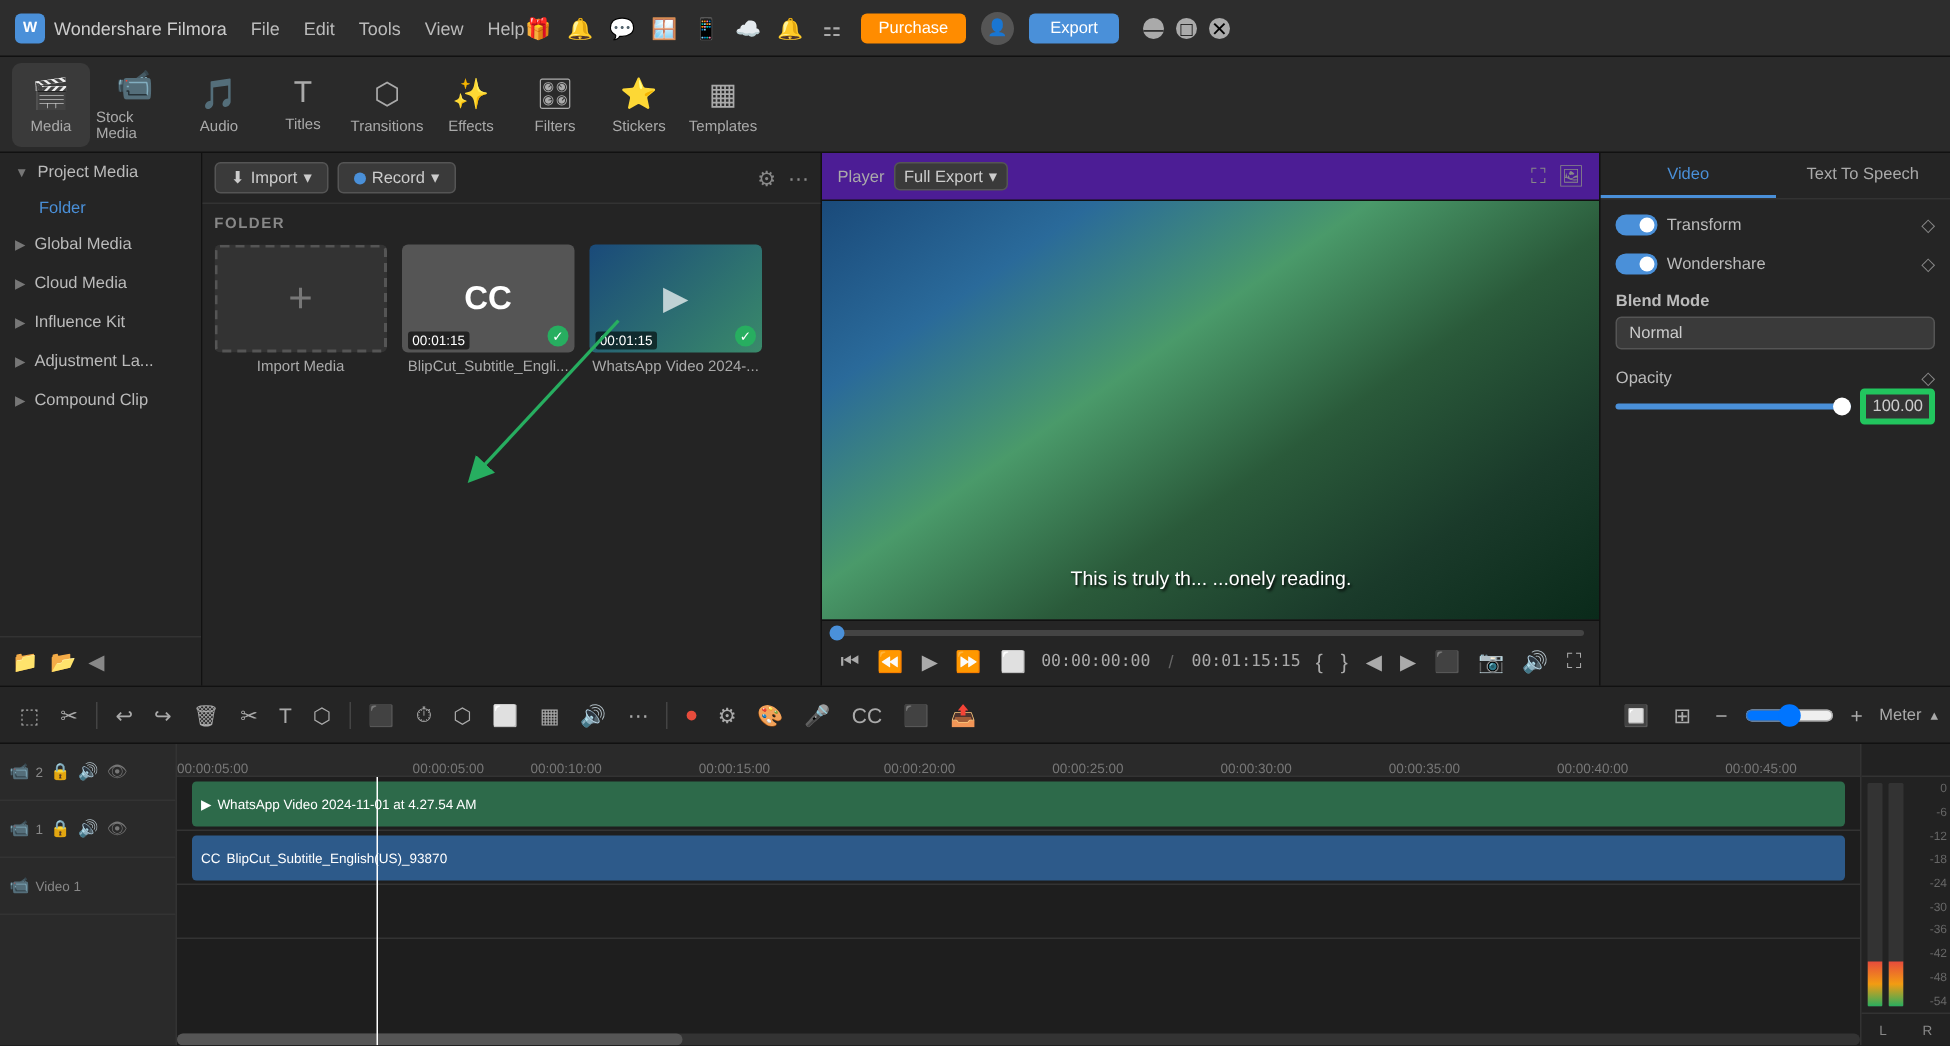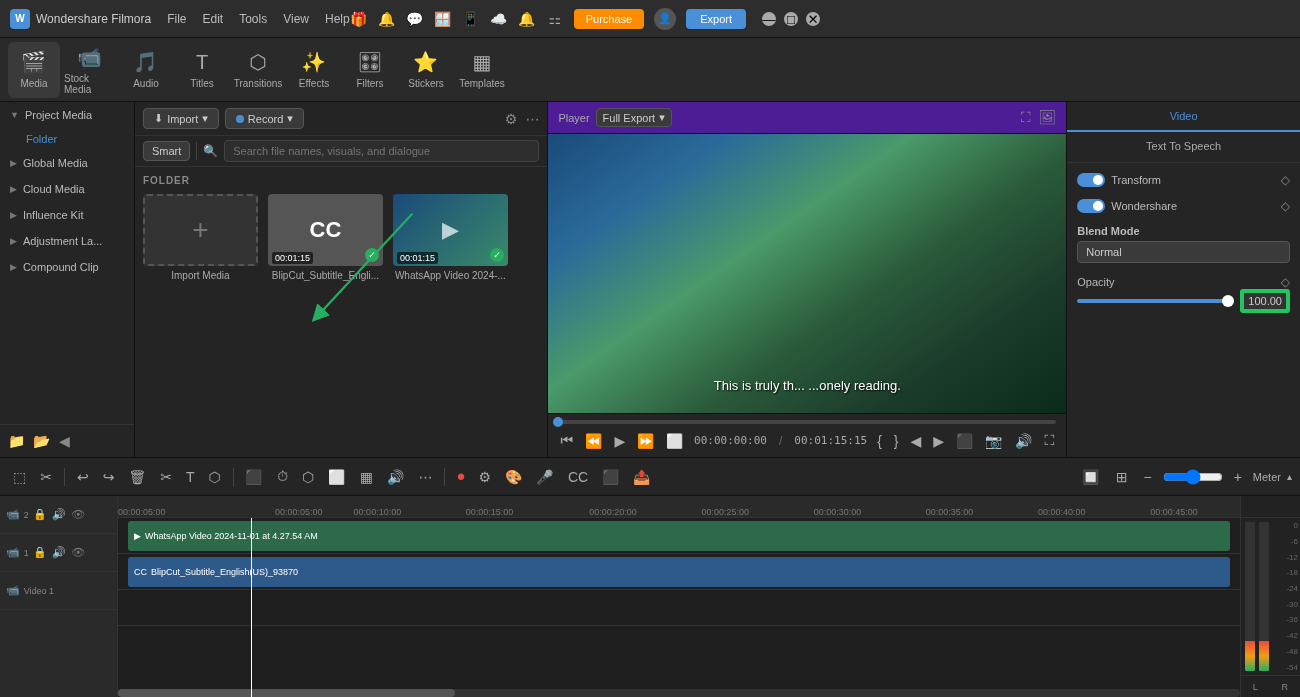--- a/index.html
+++ b/index.html
@@ -74,21 +74,21 @@
     .progress-fill { height: 100%; background: #4a90d9; border-radius: 2px; width: 0%; }
     .progress-thumb { width: 10px; height: 10px; background: #4a90d9; border-radius: 50%; position: absolute; top: -3px; left: 0%; transform: translateX(-50%); }
     .video-ctrl-row { display: flex; align-items: center; gap: 8px; }
     .ctrl-btn { background: none; border: none; color: #aaa; cursor: pointer; font-size: 14px; padding: 2px; }
     .time-display { font-size: 11px; color: #aaa; font-family: monospace; }
     .time-sep { color: #666; margin: 0 4px; }
     .ctrl-right { margin-left: auto; display: flex; gap: 8px; align-items: center; }
 
     
     .right-panel { width: 260px; background: #252525; border-left: 1px solid #111; display: flex; flex-direction: column; overflow: hidden; }
-    .right-tabs { display: flex; border-bottom: 1px solid #333; flex-direction: column; }
+    .right-tabs { display: flex; border-bottom: 1px solid #333; }
     .right-tab { flex: 1; text-align: center; padding: 8px 4px; font-size: 11px; color: #aaa; cursor: pointer; border-bottom: 2px solid transparent; }
     .right-tab.active { color: #4a90d9; border-bottom-color: #4a90d9; }
     .right-subtabs { display: flex; padding: 6px 8px; gap: 6px; border-bottom: 1px solid #333; }
     .right-subtab { font-size: 11px; color: #aaa; padding: 3px 10px; border-radius: 4px; cursor: pointer; }
     .right-subtab.active { background: #3a5a7a; color: #fff; }
     .right-content { flex: 1; padding: 10px; overflow-y: auto; display: flex; flex-direction: column; gap: 12px; }
     .prop-row { display: flex; align-items: center; justify-content: space-between; }
     .prop-label { font-size: 11px; color: #bbb; display: flex; align-items: center; gap: 6px; }
     .toggle { width: 28px; height: 14px; background: #4a90d9; border-radius: 7px; position: relative; cursor: pointer; }
     .toggle-thumb { width: 10px; height: 10px; background: #fff; border-radius: 50%; position: absolute; top: 2px; right: 2px; }
@@ -260,26 +260,20 @@
       </button>
       <button class="btn-record">
         <span class="record-dot"></span>
         <span>Record</span>
         <span>▾</span>
       </button>
       <div class="media-toolbar-right">
         <span style="font-size:14px;color:#888;cursor:pointer;">⚙</span>
         <span style="font-size:14px;color:#888;cursor:pointer;">⋯</span>
       </div>
-    </div>
-    <div class="media-search-bar">
-      <button class="smart-btn">Smart</button>
-      <span style="width:1px;height:18px;background:#444;"></span>
-      <span style="font-size:12px;color:#888;">🔍</span>
-      <input class="search-input" type="text" placeholder="Search file names, visuals, and dialogue" style="">
     </div>
     <div class="media-content">
       <div class="folder-label">FOLDER</div>
       <div class="media-grid">
 
         <div class="media-item">
           <div class="media-thumb media-thumb-import">
             <span class="plus">+</span>
           </div>
           <span class="media-name">Import Media</span>

